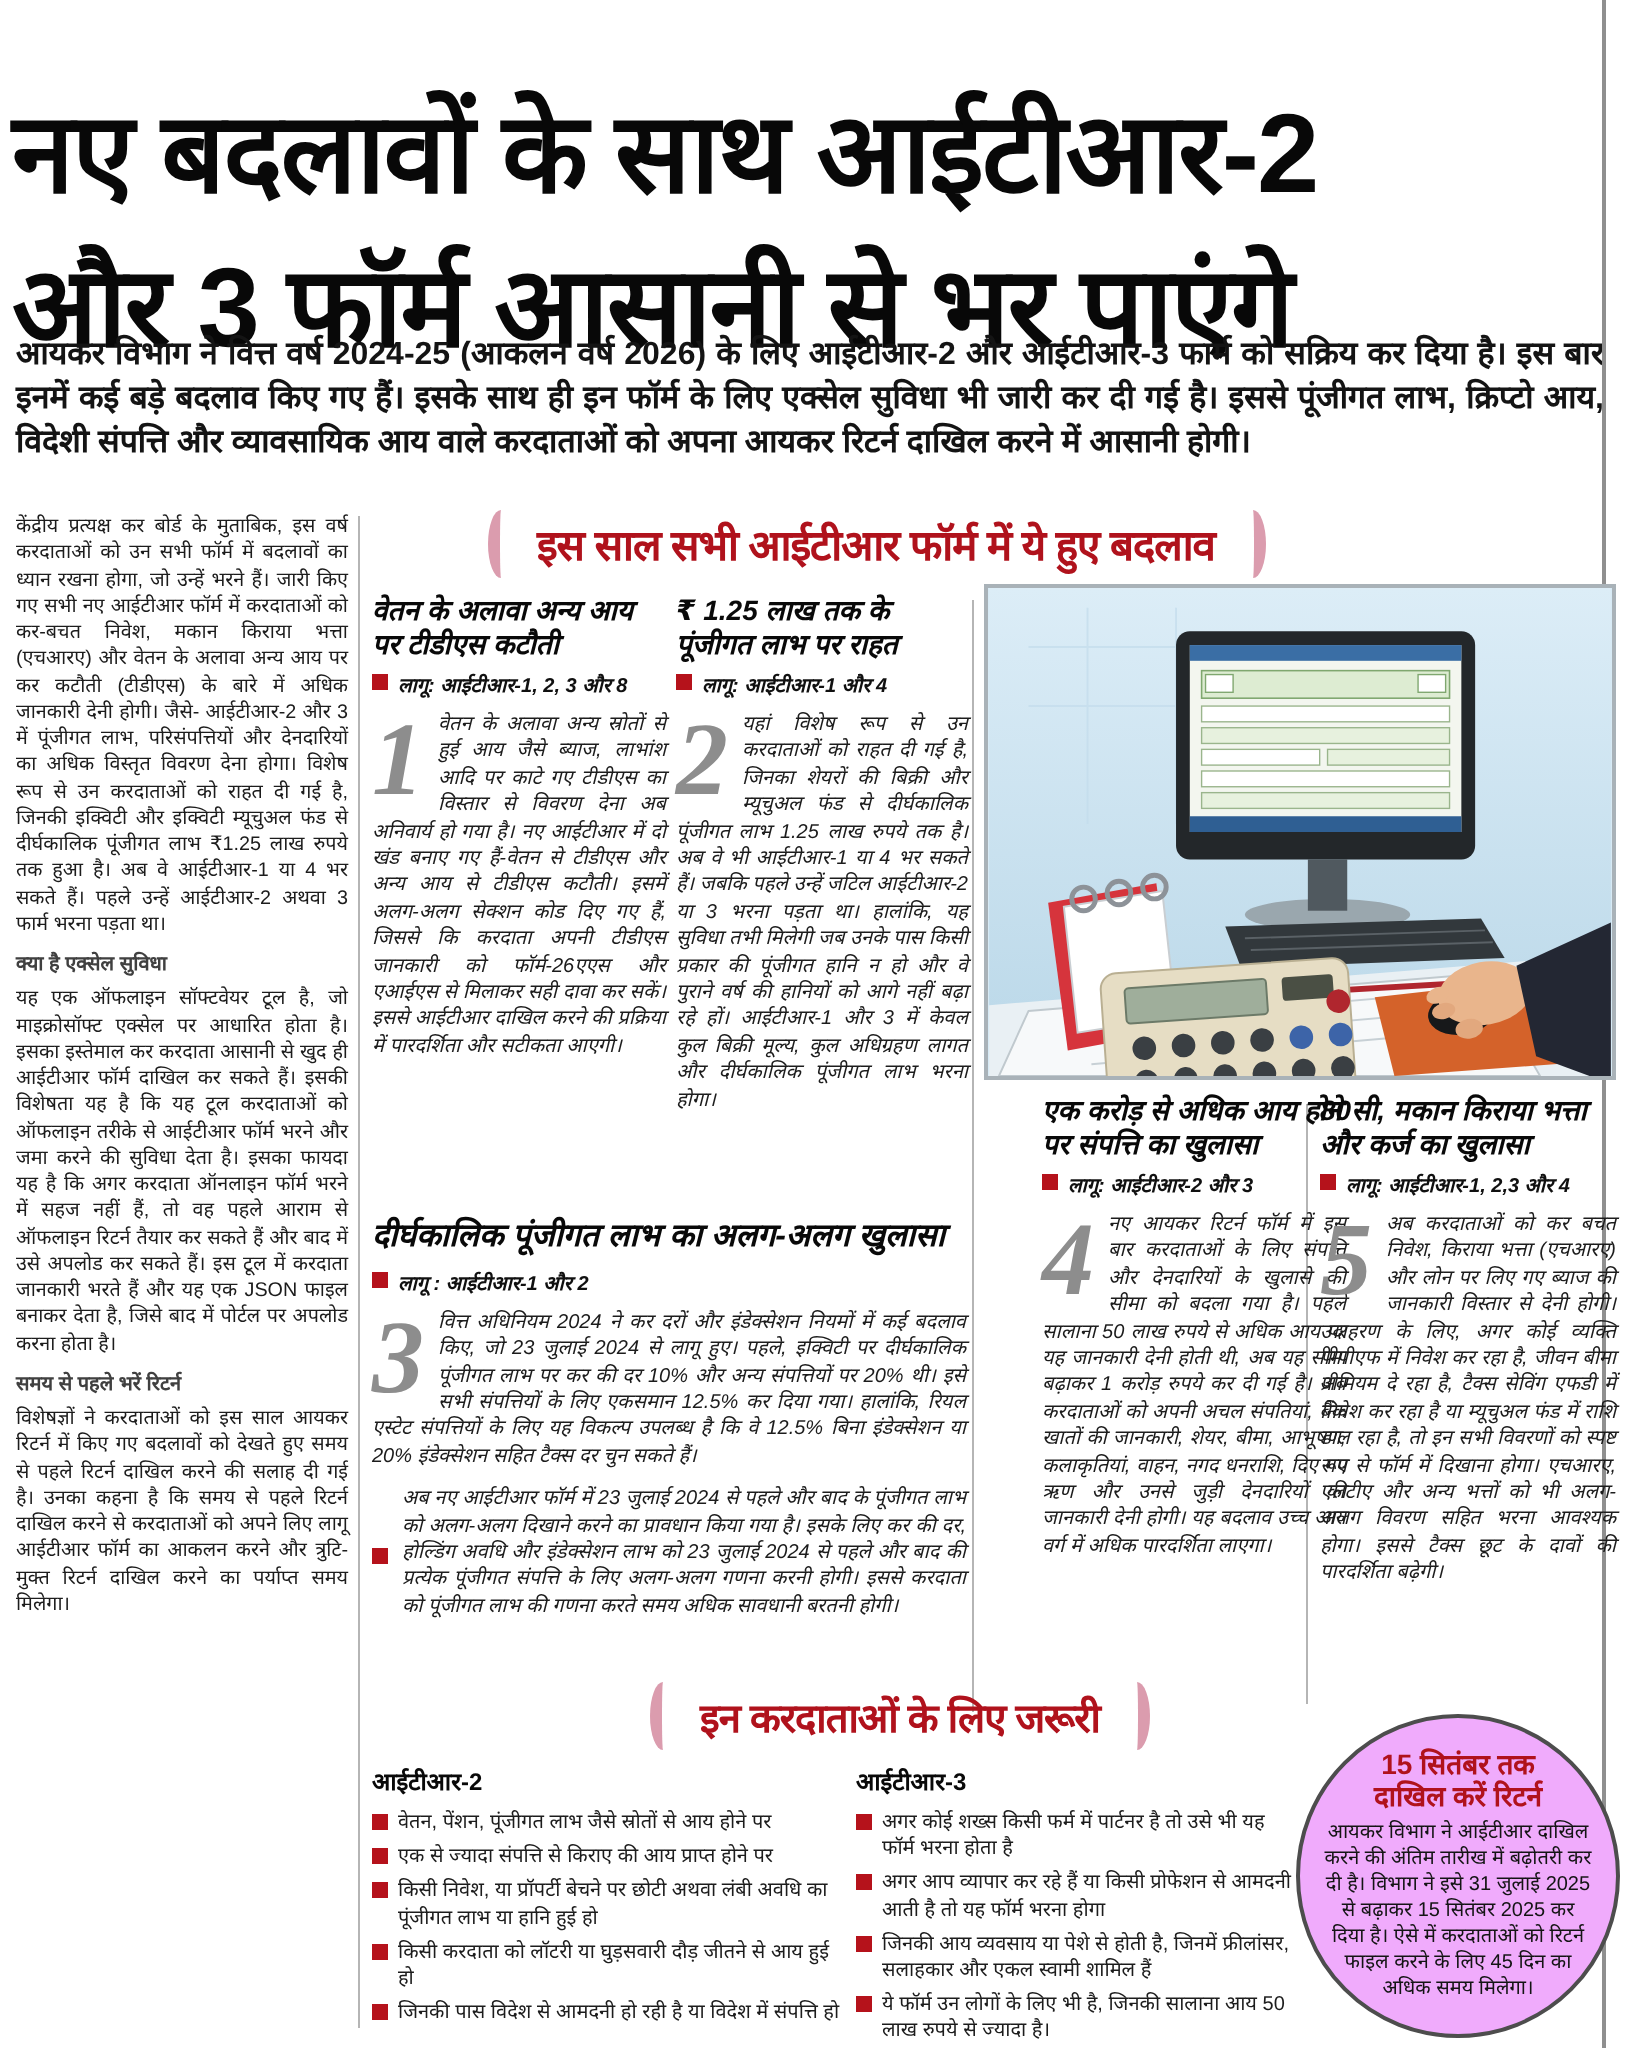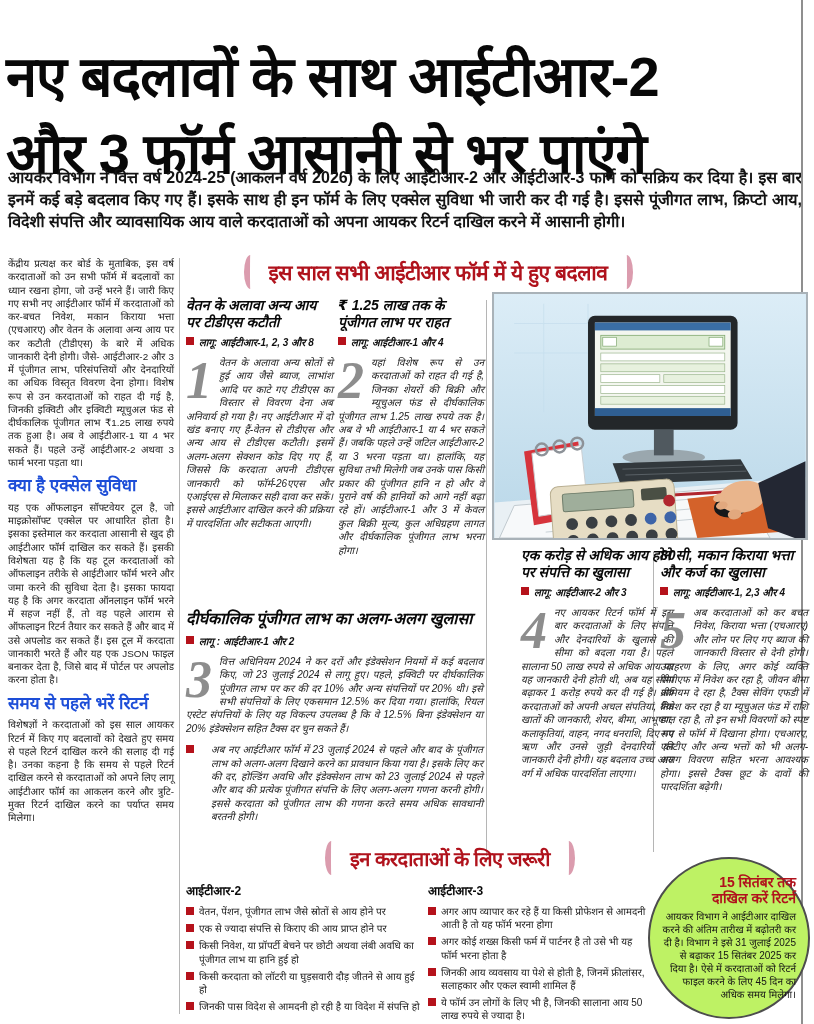--- a/index.html
+++ b/index.html
@@ -11,21 +11,21 @@
             font-size:56px;line-height:77px;letter-spacing:-1px;color:#080808;}
   .headline span{display:block;white-space:nowrap;}
 
   
   .lede{position:absolute;left:8px;top:167px;width:794px;font-size:16px;font-weight:700;
         line-height:1.38;text-align:justify;color:#141414;}
 
   
   .leftcol{position:absolute;left:8px;top:257px;width:166px;}
   .leftcol p{margin:0 0 8px;font-size:9.9px;line-height:1.34;text-align:justify;color:#1c1c1c;}
-  .leftcol h3{margin:6px 0 5px;font-size:17px;line-height:1.1;font-weight:800;color:#1d4ed8;}
+  .leftcol h3{margin:6px 0 5px;font-size:10px;line-height:1.1;font-weight:800;color:#404040;}
 
   
   .vr{position:absolute;width:1px;background:#b5b5b5;}
   .vr.edge{width:2px;background:#8f8f8f;}
 
   
   .banner{position:absolute;display:flex;align-items:center;justify-content:center;gap:12px;}
   .banner-text{color:#b0121c;font-weight:700;letter-spacing:-0.5px;}
   .bracket{width:13px;height:34px;border-radius:50%;box-sizing:border-box;flex:none;}
   .bracket.left{border-left:6px solid #db9cae;}
@@ -34,36 +34,36 @@
   
   .item{position:absolute;font-style:italic;}
   .item h3{margin:0 0 5px;font-size:14px;line-height:1.18;font-weight:800;color:#090909;}
   .item.wide h3{font-size:16px;}
   .applies{display:flex;gap:5px;align-items:flex-start;font-size:10px;font-weight:700;
            margin:0 0 7px;color:#101010;}
   .sq{width:8px;height:8px;background:#b5121b;display:inline-block;flex:none;margin-top:2px;}
   .body{font-size:10px;line-height:1.34;text-align:justify;color:#1c1c1c;}
   .dropnum{float:left;font-size:52px;line-height:44px;font-weight:800;color:#8d8d8d;
            margin:3px 7px 2px 0;font-family:"Liberation Serif","DejaVu Serif",serif;}
-  .extra{display:flex;gap:17px;align-items:flex-start;margin-top:8px;}
+  .extra{display:flex;gap:7px;align-items:center;margin-top:8px;}
 
   
   .photo{position:absolute;left:492px;top:292px;width:316px;height:248px;
          border:2px solid #a9b2b8;box-sizing:border-box;background:#d7eaf5;}
   .photo svg{display:block;width:100%;height:100%;}
 
   
   .itrlist{position:absolute;}
   .itrlist h4{margin:0 0 6px;font-size:12px;font-weight:800;color:#090909;}
   .brow{display:flex;gap:5px;align-items:flex-start;font-size:10px;line-height:1.32;
         margin:0 0 4px;color:#1c1c1c;}
 
   
   .deadline{position:absolute;left:648px;top:857px;width:162px;height:162px;border-radius:50%;
-            background:#bef264;border:2px solid #4d4d4d;box-sizing:border-box;text-align:right;
+            background:#f0abfc;border:2px solid #4d4d4d;box-sizing:border-box;text-align:center;
             padding:15px 12px 0;}
   .deadline h4{margin:0;color:#b0121c;font-size:14px;line-height:1.15;font-weight:800;}
   .deadline p{margin:4px 0 0;font-size:10px;line-height:1.3;color:#141414;}
 </style>
 </head>
 <body>
 
 <div class="page">
 
   <h1 class="headline">
@@ -277,25 +277,25 @@
     <div class="brow">
         <span class="sq"></span>
         <span>जिनकी पास विदेश से आमदनी हो रही है या विदेश में संपत्ति हो</span>
       </div>
   </div>
 
   <div class="itrlist" style="left:428px;top:882px;width:222px;">
     <h4>आईटीआर-3</h4>
     <div class="brow">
         <span class="sq"></span>
+        <span>अगर कोई शख्स किसी फर्म में पार्टनर है तो उसे भी यह फॉर्म भरना होता है</span>
+      </div>
+    <div class="brow">
+        <span class="sq"></span>
         <span>अगर आप व्यापार कर रहे हैं या किसी प्रोफेशन से आमदनी आती है तो यह फॉर्म भरना होगा</span>
-      </div>
-    <div class="brow">
-        <span class="sq"></span>
-        <span>अगर कोई शख्स किसी फर्म में पार्टनर है तो उसे भी यह फॉर्म भरना होता है</span>
       </div>
     <div class="brow">
         <span class="sq"></span>
         <span>जिनकी आय व्यवसाय या पेशे से होती है, जिनमें फ्रीलांसर, सलाहकार और एकल स्वामी शामिल हैं</span>
       </div>
     <div class="brow">
         <span class="sq"></span>
         <span>ये फॉर्म उन लोगों के लिए भी है, जिनकी सालाना आय 50 लाख रुपये से ज्यादा है।</span>
       </div>
   </div>

